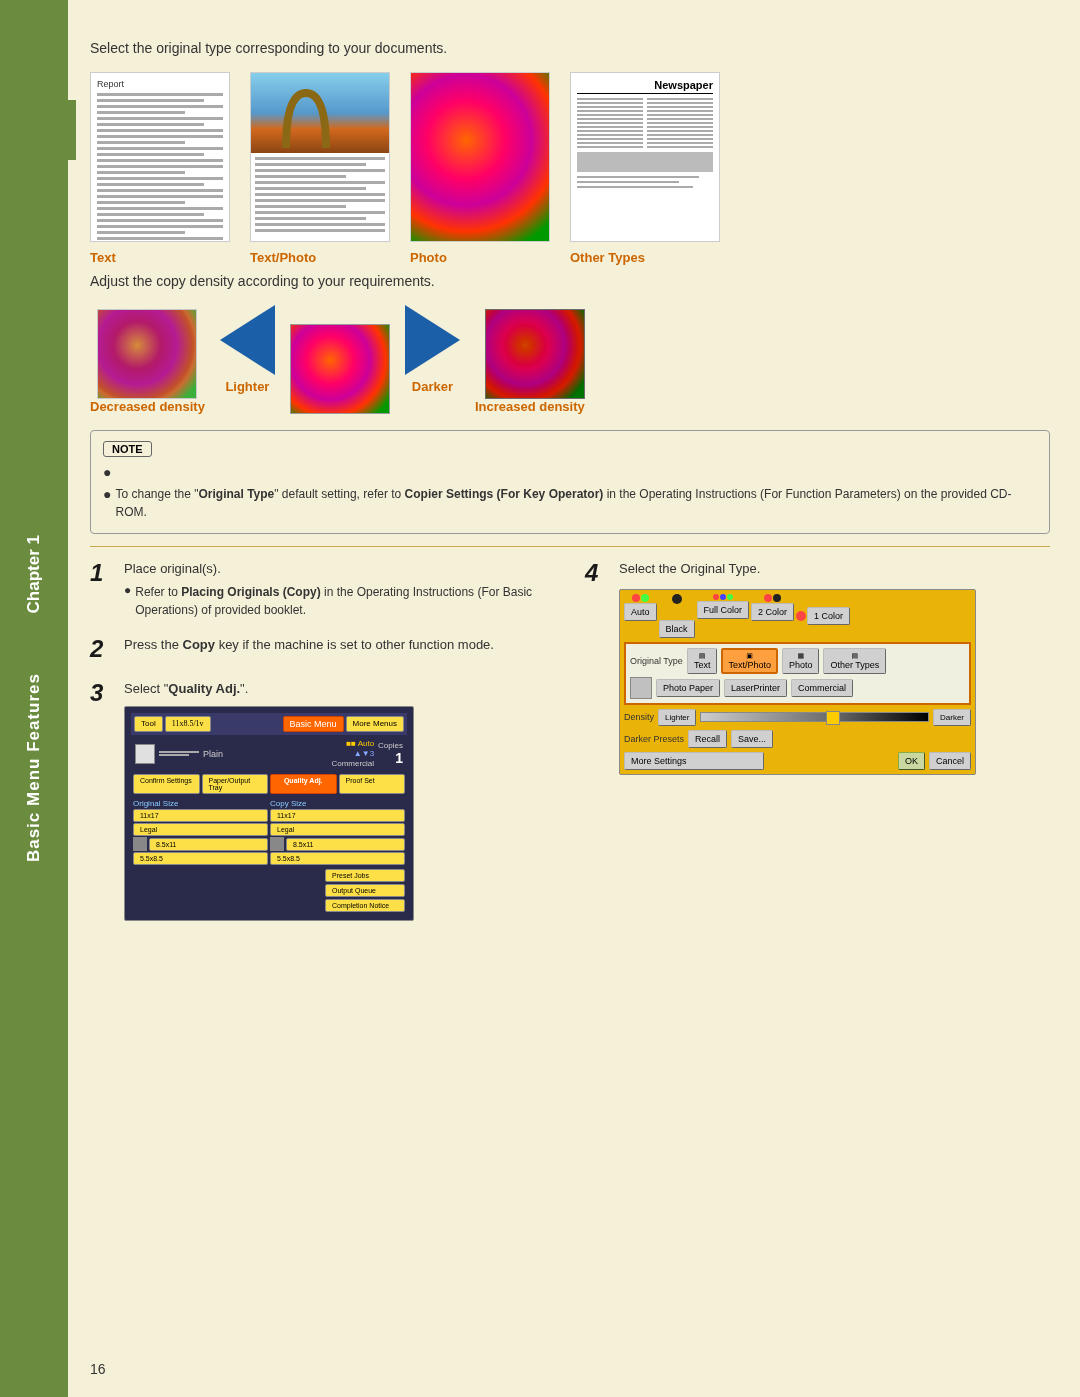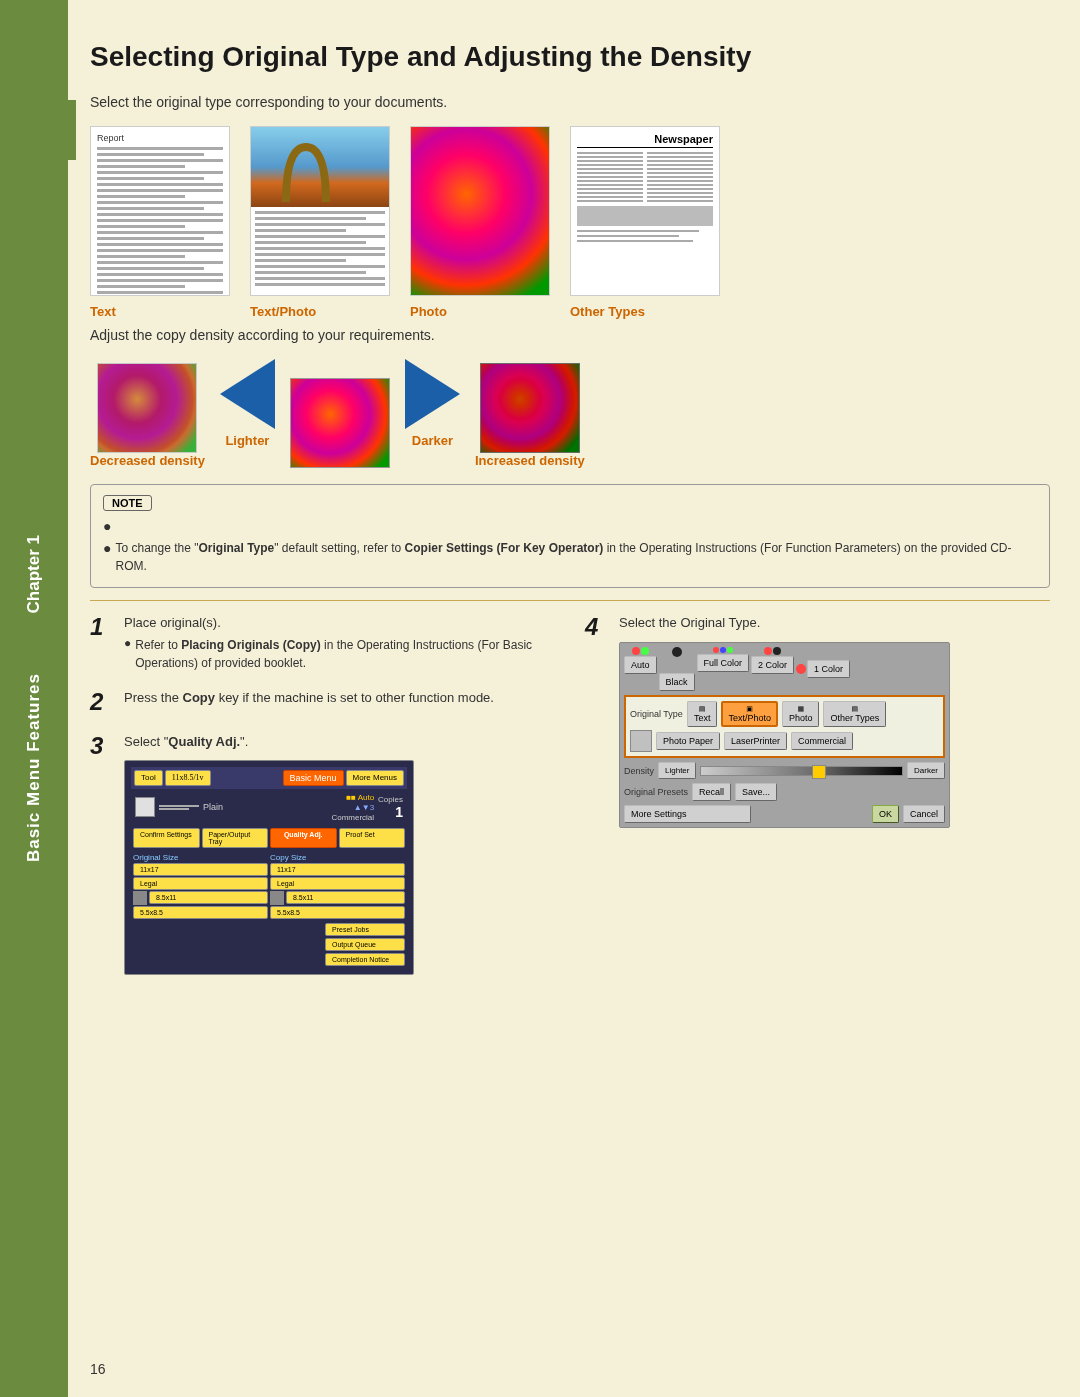--- a/index.html
+++ b/index.html
@@ -339,23 +339,23 @@
     }
 
     .screen-label {
       font-size: 9px;
       color: #ccc;
     }
 
     
     .quality-screen {
       border: 1px solid #888;
-      background: #a3a3a3;
+      background: #eab308;
       padding: 4px;
-      width: 331px;
+      width: 357px;
       border-radius: 2px;
     }
 
     .qual-btn {
       background: #d0d0d0;
       border: 1px outset #bbb;
       border-radius: 2px;
       padding: 3px 6px;
       font-size: 9px;
       color: #000;
@@ -399,21 +399,20 @@
   <div style="display:flex; flex-direction:column; align-items:center; gap:60px;">
     <div style="writing-mode:vertical-rl; transform:rotate(180deg); color:white; font-size:17px; font-weight:bold; font-family:Arial,sans-serif;">Chapter 1</div>
     <div style="writing-mode:vertical-rl; transform:rotate(180deg); color:white; font-size:17px; font-weight:bold; font-family:Arial,sans-serif; letter-spacing:1px;">Basic Menu Features</div>
   </div>
 </div>
 
 <div class="accent-bar"></div>
 
 <div class="main-content">
 
-  <h1 class="page-title">Selecting Original Type and Adjusting the Density</h1>
 
   <p class="subtitle-text">Select the original type corresponding to your documents.</p>
 
   <div class="original-types-row">
 
     <div class="type-item">
       <div class="type-image-box type-image-text">
         <div class="report-title">Report</div>
         <div class="text-lines">
           <div class="text-line"></div>
@@ -541,21 +540,21 @@
 
     <div style="display:flex;flex-direction:column;align-items:center;">
       <div class="density-image-mid"></div>
     </div>
 
     <div style="display:flex;flex-direction:column;align-items:center;margin:0 5px 20px 5px;">
       <div class="arrow-right"></div>
       <span class="density-label" style="margin-top:4px;">Darker</span>
     </div>
 
-    <div style="display:flex;flex-direction:column;align-items:center;">
+    <div style="display:flex;flex-direction:column;align-items:flex-end;">
       <div class="density-image-dark"></div>
       <span class="density-label">Increased density</span>
     </div>
   </div>
 
   <div class="note-box">
     <div class="note-label">NOTE</div>
     <div class="note-bullet">
       <span class="bullet-dot">●</span>
     </div>
@@ -737,21 +736,21 @@
             <div style="display:flex;align-items:center;gap:4px;margin-bottom:4px;">
               <span class="qual-label">Density</span>
               <div class="qual-btn" style="font-size:8px;">Lighter</div>
               <div style="flex:1;height:10px;background:linear-gradient(to right, #ccc 0%, #666 60%, #000 100%);border:1px solid #888;position:relative;">
                 <div style="position:absolute;top:-2px;left:55%;width:14px;height:14px;background:#ffcc00;border:1px solid #888;"></div>
               </div>
               <div class="qual-btn" style="font-size:8px;">Darker</div>
             </div>
 
             <div style="display:flex;align-items:center;gap:4px;margin-bottom:4px;">
-              <span class="qual-label">Original Presets</span>
+              <span class="qual-label">Darker Presets</span>
               <div class="qual-btn">Recall</div>
               <div class="qual-btn">Save...</div>
             </div>
 
             <div style="display:flex;align-items:center;gap:4px;">
               <div class="qual-btn" style="flex:1;">More Settings</div>
               <div style="flex:1;"></div>
               <div class="qual-btn" style="background:#c8d8a0;border-color:#88aa44;">OK</div>
               <div class="qual-btn">Cancel</div>
             </div>

